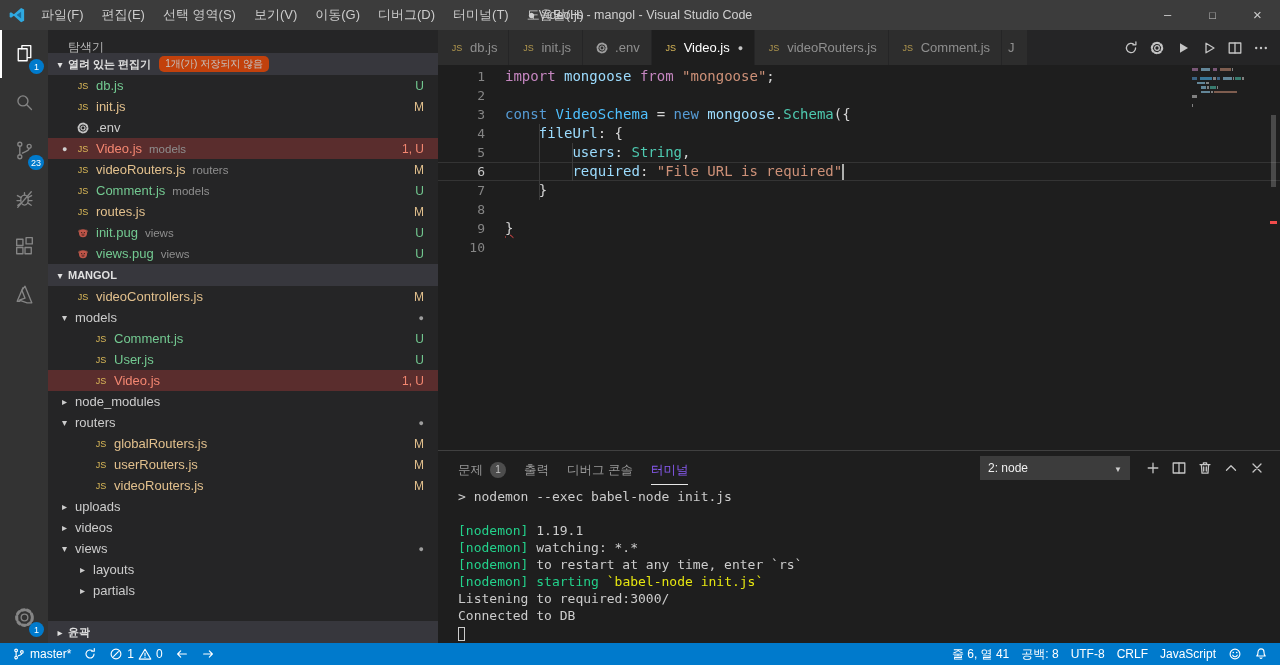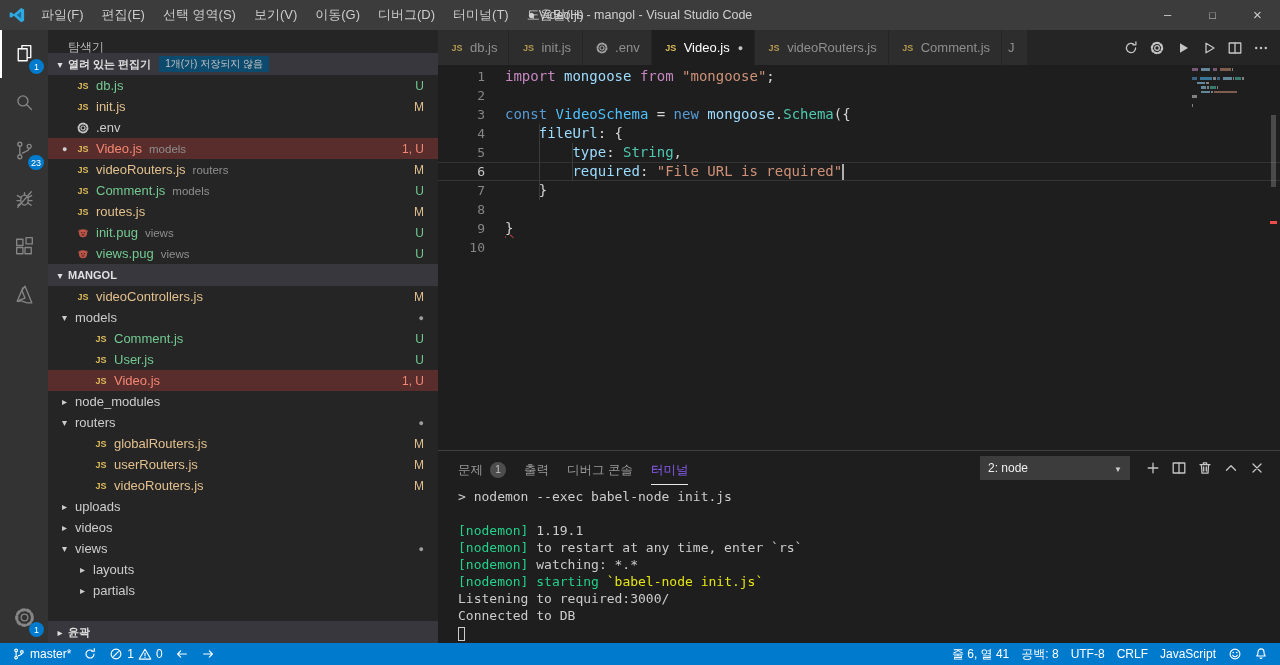--- a/index.html
+++ b/index.html
@@ -29,27 +29,27 @@
   .act-badge{position:absolute;right:4px;bottom:4px;background:#007acc;color:#fff;border-radius:9px;min-width:15px;height:15px;font-size:9px;display:flex;align-items:center;justify-content:center;padding:0 3px;}
   .act-bottom{position:absolute;bottom:2px;left:0;right:0;}
 
   
   .sidebar{position:absolute;left:48px;top:30px;width:390px;bottom:22px;background:#252526;color:#cccccc;overflow:hidden;}
   .sidebar-title{height:23px;line-height:35px;padding-left:20px;font-size:12px;color:#bdbdbd;}
   .section-header{height:22px;display:flex;align-items:center;font-weight:bold;font-size:11px;background:#37373d;color:#e0e0e0;padding-left:4px;}
   .section-header .chev{width:16px;text-align:center;font-size:10px;font-weight:normal;}
   .section-header .chev::before{content:"▾";}
   .section-header.collapsed .chev::before{content:"▸";}
-  .oe-badge{background:#0c4a6e;color:#c5c5c5;font-size:10px;font-weight:normal;border-radius:0;padding:1px 6px;margin-left:8px;}
+  .oe-badge{background:#c2410c;color:#c5c5c5;font-size:10px;font-weight:normal;border-radius:5px;padding:1px 6px;margin-left:8px;}
   .row{height:21px;display:flex;align-items:center;font-size:13px;padding:0 14px;cursor:pointer;white-space:nowrap;}
   .row.sel{background:#5a2d2d;}
   .slot{width:13px;flex:none;font-size:9px;color:#d0d0d0;}
   .tree-row .slot{font-size:10px;color:#cccccc;}
   .fico{width:16px;height:16px;display:inline-flex;align-items:center;justify-content:center;margin-right:5px;flex:none;}
-  .fico.js{color:#ddbb59;font-size:9px;font-weight:bold;}
+  .fico.js{color:#ddbb59;font-size:9px;font-weight:normal;}
   .fico.gearfile{color:#c5c5c5;padding:1px;}
   .fname{color:#cccccc;overflow:hidden;text-overflow:ellipsis;}
   .fdesc{color:#8f8f8f;font-size:11.5px;margin-left:7px;}
   .fstatus{margin-left:auto;font-size:12px;padding-left:8px;}
   .fdot{margin-left:auto;color:#9d9d9d;font-size:9px;}
   .git-u{color:#73c991;}
   .git-m{color:#e2c08d;}
   .git-e{color:#f48771;}
   .outline-header{position:absolute;bottom:0;left:0;right:0;}
 
@@ -488,21 +488,21 @@
         <div class="code-line">
           <span class="gut">3</span>
           <span class="codetext"><span class="tk-kb">const</span><span class="tk-pl"> </span><span class="tk-cn">VideoSchema</span><span class="tk-pl"> = </span><span class="tk-kb">new</span><span class="tk-pl"> </span><span class="tk-vr">mongoose</span><span class="tk-pl">.</span><span class="tk-cs">Schema</span><span class="tk-pl">({</span></span>
         </div>
         <div class="code-line">
           <span class="gut">4</span>
           <span class="codetext"><span class="tk-pl">    </span><span class="tk-vr">fileUrl</span><span class="tk-pl">: {</span></span>
         </div>
         <div class="code-line">
           <span class="gut">5</span>
-          <span class="codetext"><span class="tk-pl">        </span><span class="tk-vr">type</span><span class="tk-pl">: </span><span class="tk-cs">String</span><span class="tk-pl">,</span></span>
+          <span class="codetext"><span class="tk-pl">        </span><span class="tk-vr">users</span><span class="tk-pl">: </span><span class="tk-cs">String</span><span class="tk-pl">,</span></span>
         </div>
         <div class="code-line cur">
           <span class="gut">6</span>
           <span class="codetext"><span class="tk-pl">        </span><span class="tk-vr">required</span><span class="tk-pl">: </span><span class="tk-st">"File URL is required"</span><span class="caret"></span></span>
         </div>
         <div class="code-line">
           <span class="gut">7</span>
           <span class="codetext"><span class="tk-pl">    }</span></span>
         </div>
         <div class="code-line">
@@ -636,22 +636,22 @@
                 </svg>
               </span>
             </div>
           </div>
       </div>
     </div>
     <div class="terminal" id="terminal">
         <div class="tline"><span class="tk-pl">&gt; nodemon --exec babel-node init.js</span></div>
         <div class="tline"></div>
         <div class="tline"><span class="tk-gr">[nodemon] </span><span class="tk-pl">1.19.1</span></div>
+        <div class="tline"><span class="tk-gr">[nodemon] </span><span class="tk-pl">watching: *.*</span></div>
         <div class="tline"><span class="tk-gr">[nodemon] </span><span class="tk-pl">to restart at any time, enter `rs`</span></div>
-        <div class="tline"><span class="tk-gr">[nodemon] </span><span class="tk-pl">watching: *.*</span></div>
         <div class="tline"><span class="tk-gr">[nodemon] </span><span class="tk-gr">starting </span><span class="tk-yl">`babel-node init.js`</span></div>
         <div class="tline"><span class="tk-pl">Listening to required:3000/</span></div>
         <div class="tline"><span class="tk-pl">Connected to DB</span></div>
         <div class="tline"><span class="tcursor"></span></div>
       </div>
   </div>
 </div>
 
 <div class="statusbar">
   <div class="sb-left">

